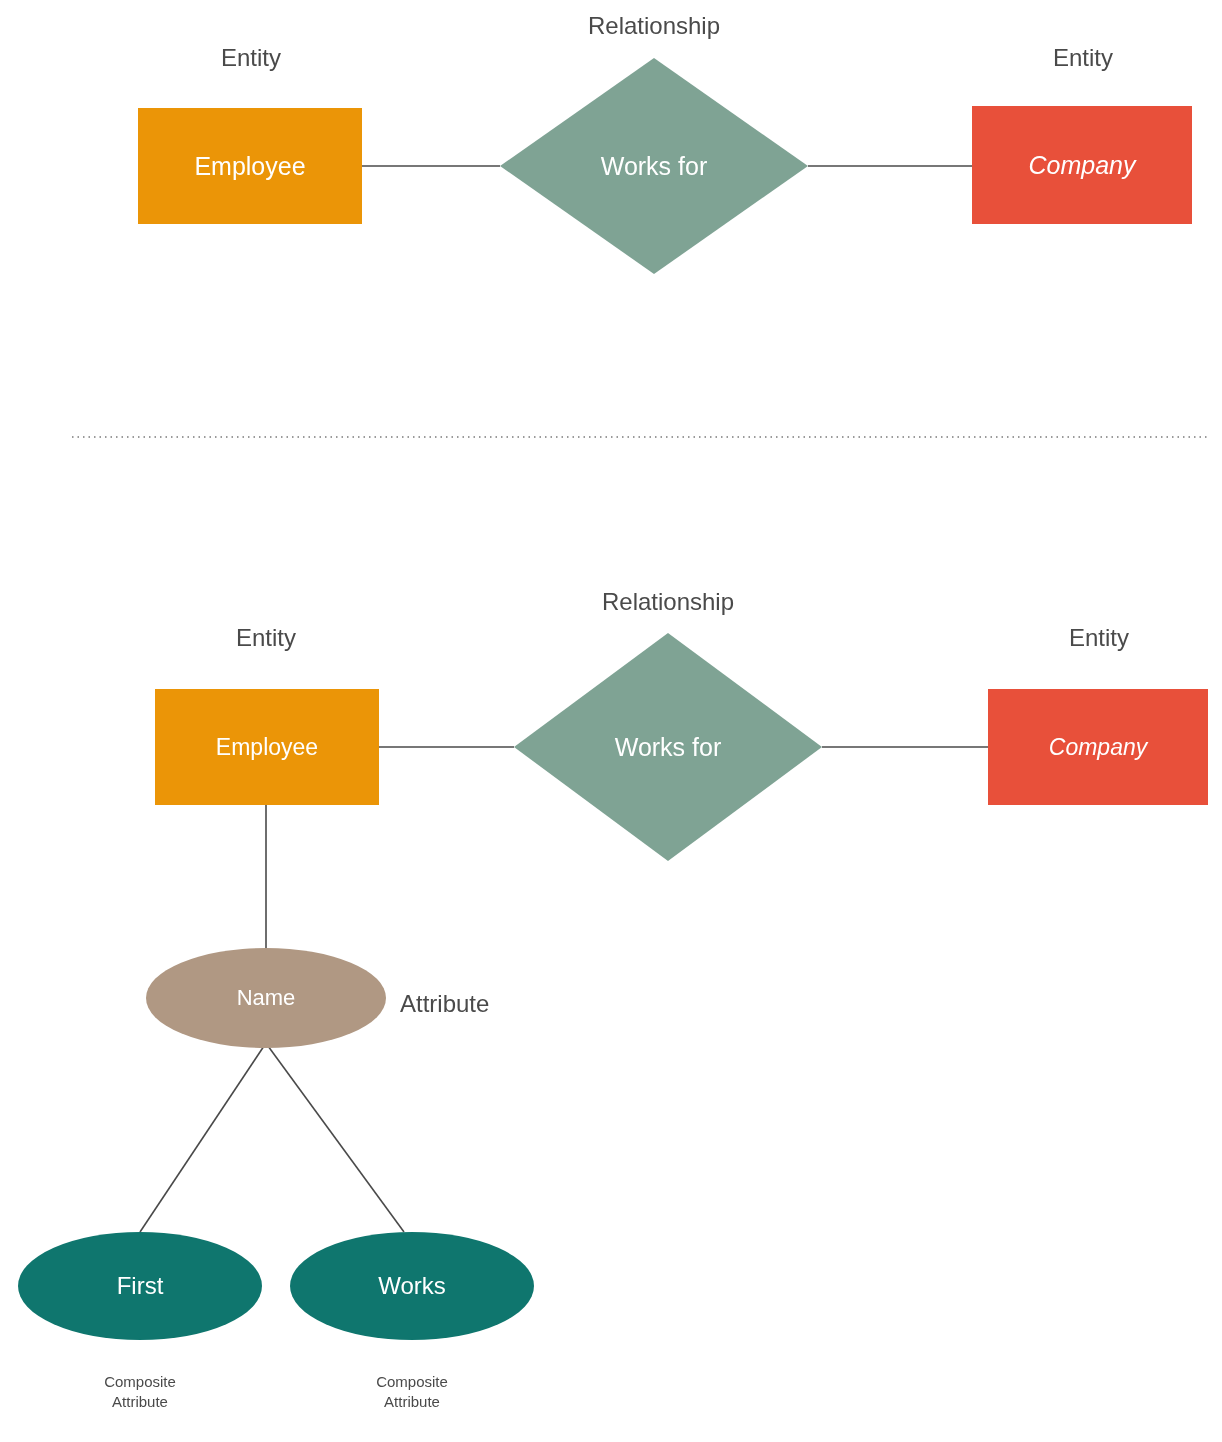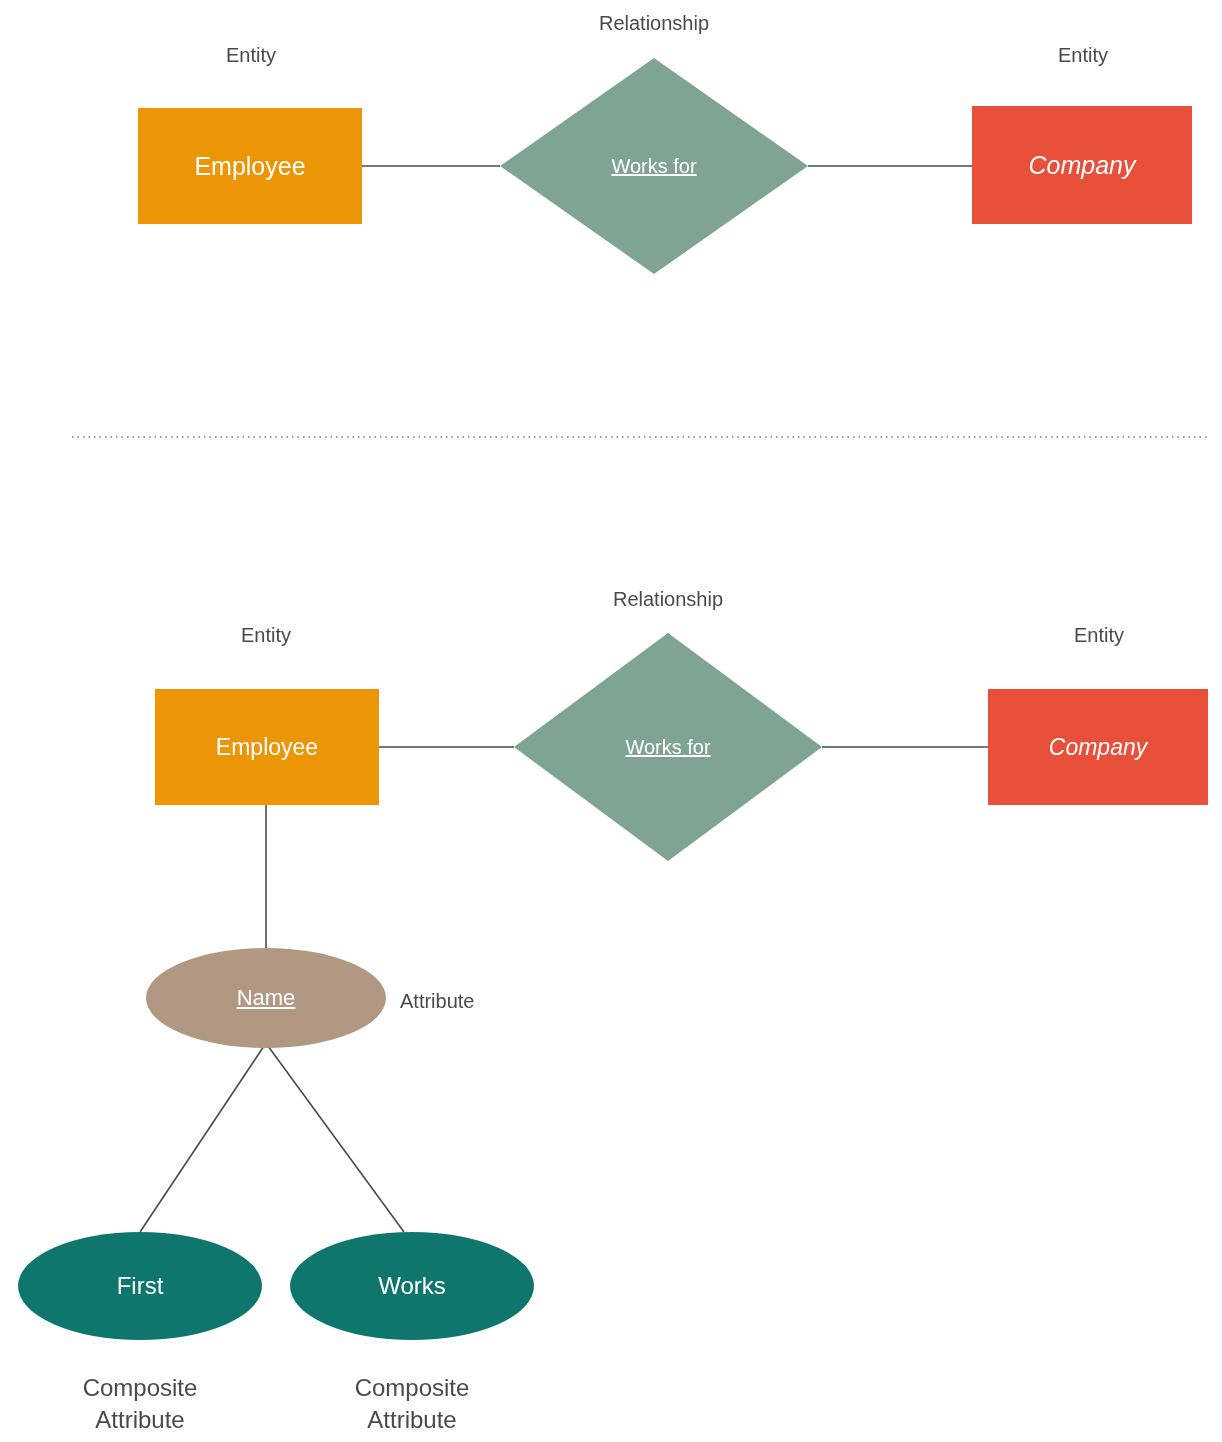--- a/index.html
+++ b/index.html
@@ -35,39 +35,38 @@
   }
   .rect-node {
     color: #ffffff;
     font-size: 25px;
   }
   .entity-employee { background: #eb9507; }
   .entity-company  { background: #e8503a; font-style: italic; }
 
   .diamond-label {
     color: #ffffff;
-    font-size: 20px;
-    text-decoration: underline;
+    font-size: 25px;
   }
 
   .ellipse-node {
     border-radius: 50%;
     color: #ffffff;
   }
-  .attr-name { background: #b09883; font-size: 22px; text-decoration: underline; }
+  .attr-name { background: #b09883; font-size: 22px; }
   .attr-leaf { background: #0f766e; font-size: 24px; }
 
   .caption {
     position: absolute;
     color: #4a4a4a;
-    font-size: 20px;
+    font-size: 24px;
     text-align: center;
     line-height: 1.35;
   }
-  .caption.small { font-size: 24px; }
+  .caption.small { font-size: 15px; }
 </style>
 </head>
 <body>
 
 <div id="page">
 
   <svg class="svg-layer" viewBox="0 0 1222 1442">
 
     <line x1="362" y1="166" x2="500" y2="166" stroke="#4a4a4a" stroke-width="1.6"></line>
     <line x1="808" y1="166" x2="972" y2="166" stroke="#4a4a4a" stroke-width="1.6"></line>

